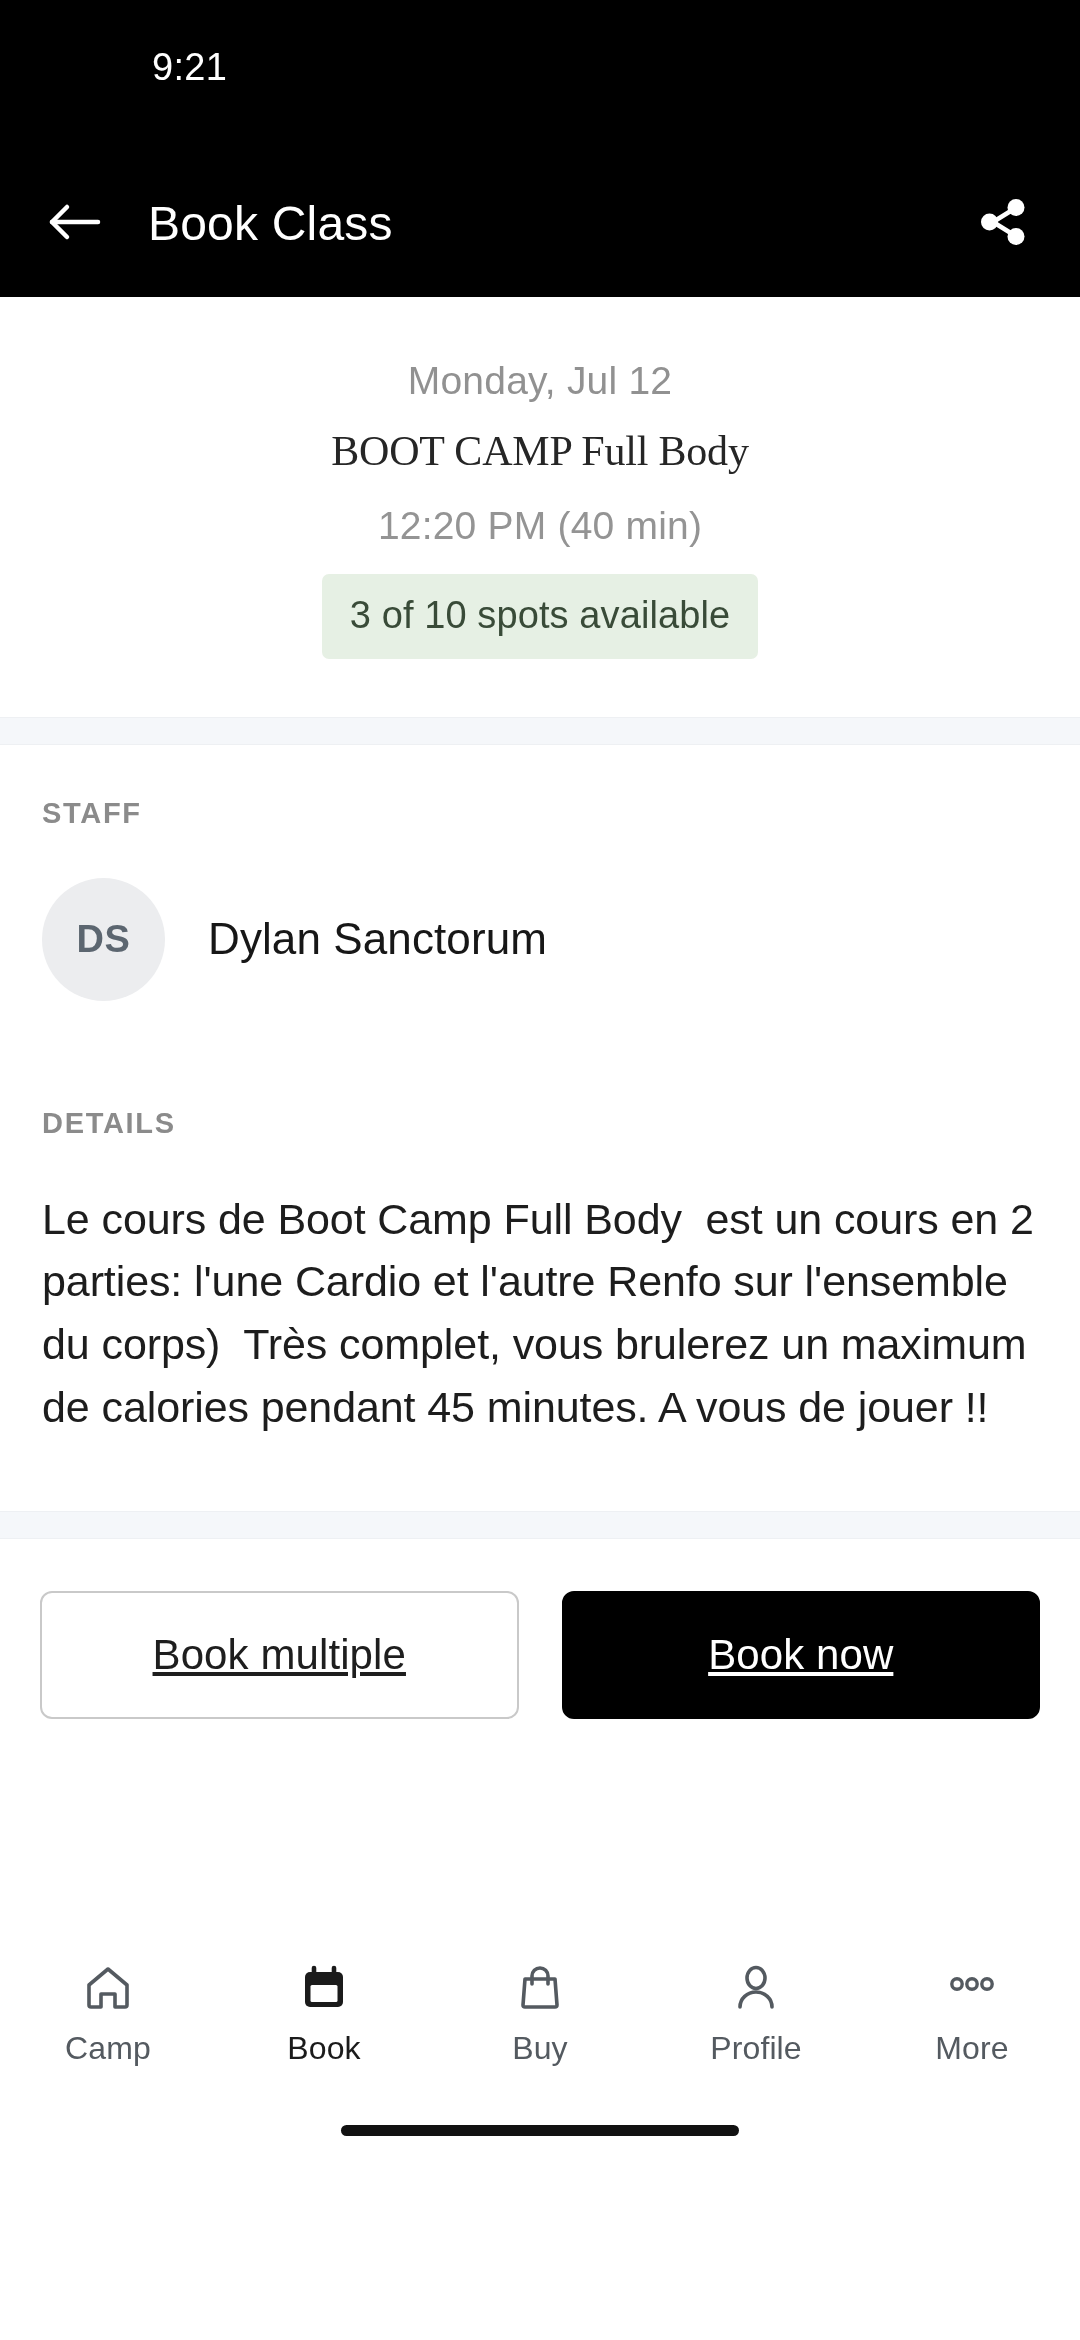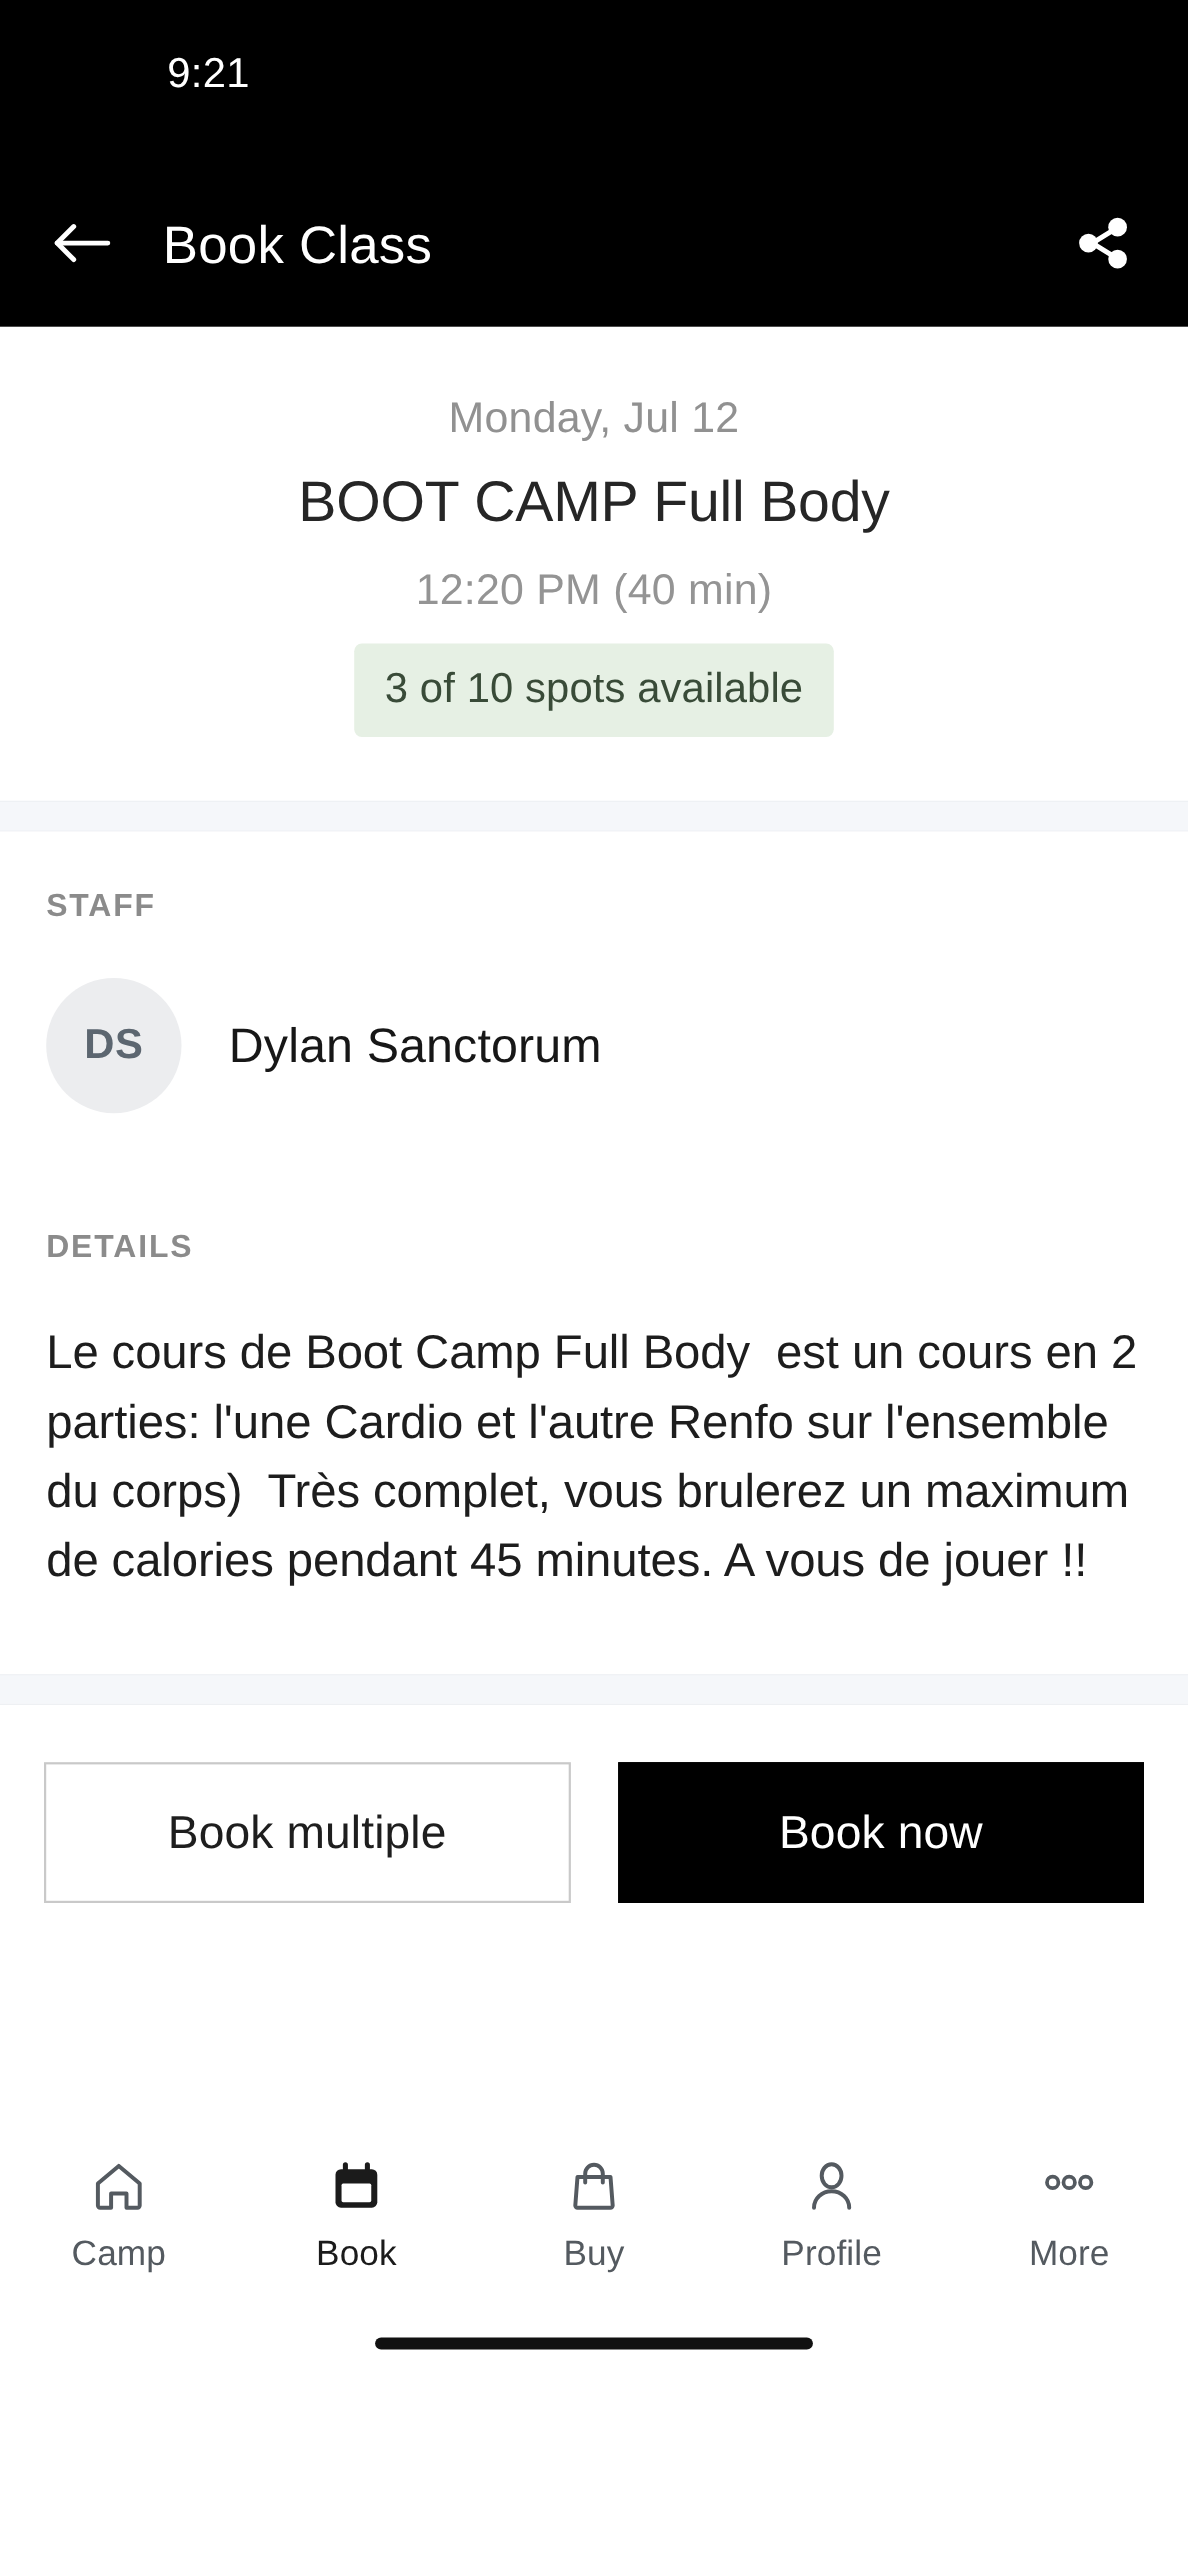--- a/index.html
+++ b/index.html
@@ -87,25 +87,26 @@
     text-align: center;
     background: #ffffff;
   }
   .class-date {
     font-size: 39px;
     color: #919191;
     margin-bottom: 24px;
     letter-spacing: 0.2px;
   }
   .class-name {
-    font-size: 52px;
+    font-size: 42px;
     color: #262626;
     margin-bottom: 28px;
     letter-spacing: -0.2px;
     line-height: 1.16;
+    font-family: Liberation Serif, serif;
   }
   .class-time {
     font-size: 39px;
     color: #949494;
     margin-bottom: 26px;
     letter-spacing: 0.2px;
   }
   .spots-badge {
     display: inline-block;
     background: #e6f0e4;
@@ -180,26 +181,27 @@
   
   .actions {
     display: flex;
     gap: 43px;
     padding: 52px 40px 40px 40px;
     background: #ffffff;
   }
   .btn {
     flex: 1 1 0;
     height: 128px;
-    border-radius: 0;
+    border-radius: 12px;
     display: flex;
     align-items: center;
     justify-content: center;
     font-size: 42px;
     letter-spacing: 0.1px;
+    text-decoration: underline;
   }
   .btn-outline {
     background: #ffffff;
     border: 2px solid #c9c9c9;
     color: #1e1e1e;
   }
   .btn-filled {
     background: #000000;
     color: #ffffff;
     border: 2px solid #000000;

